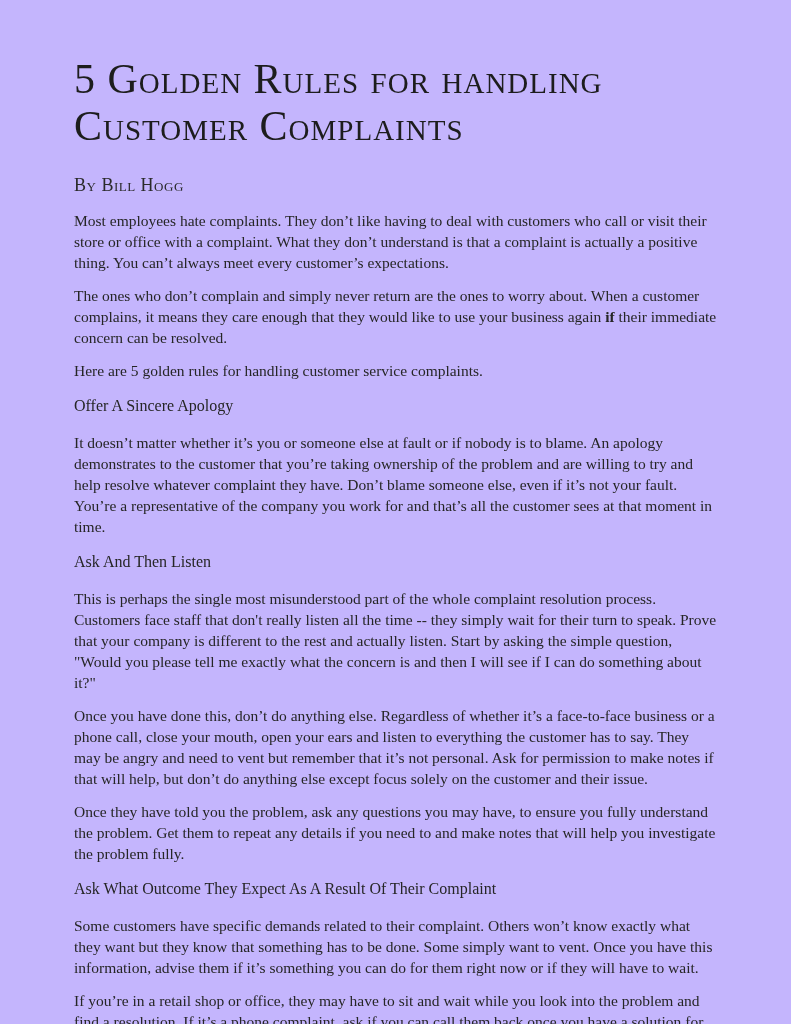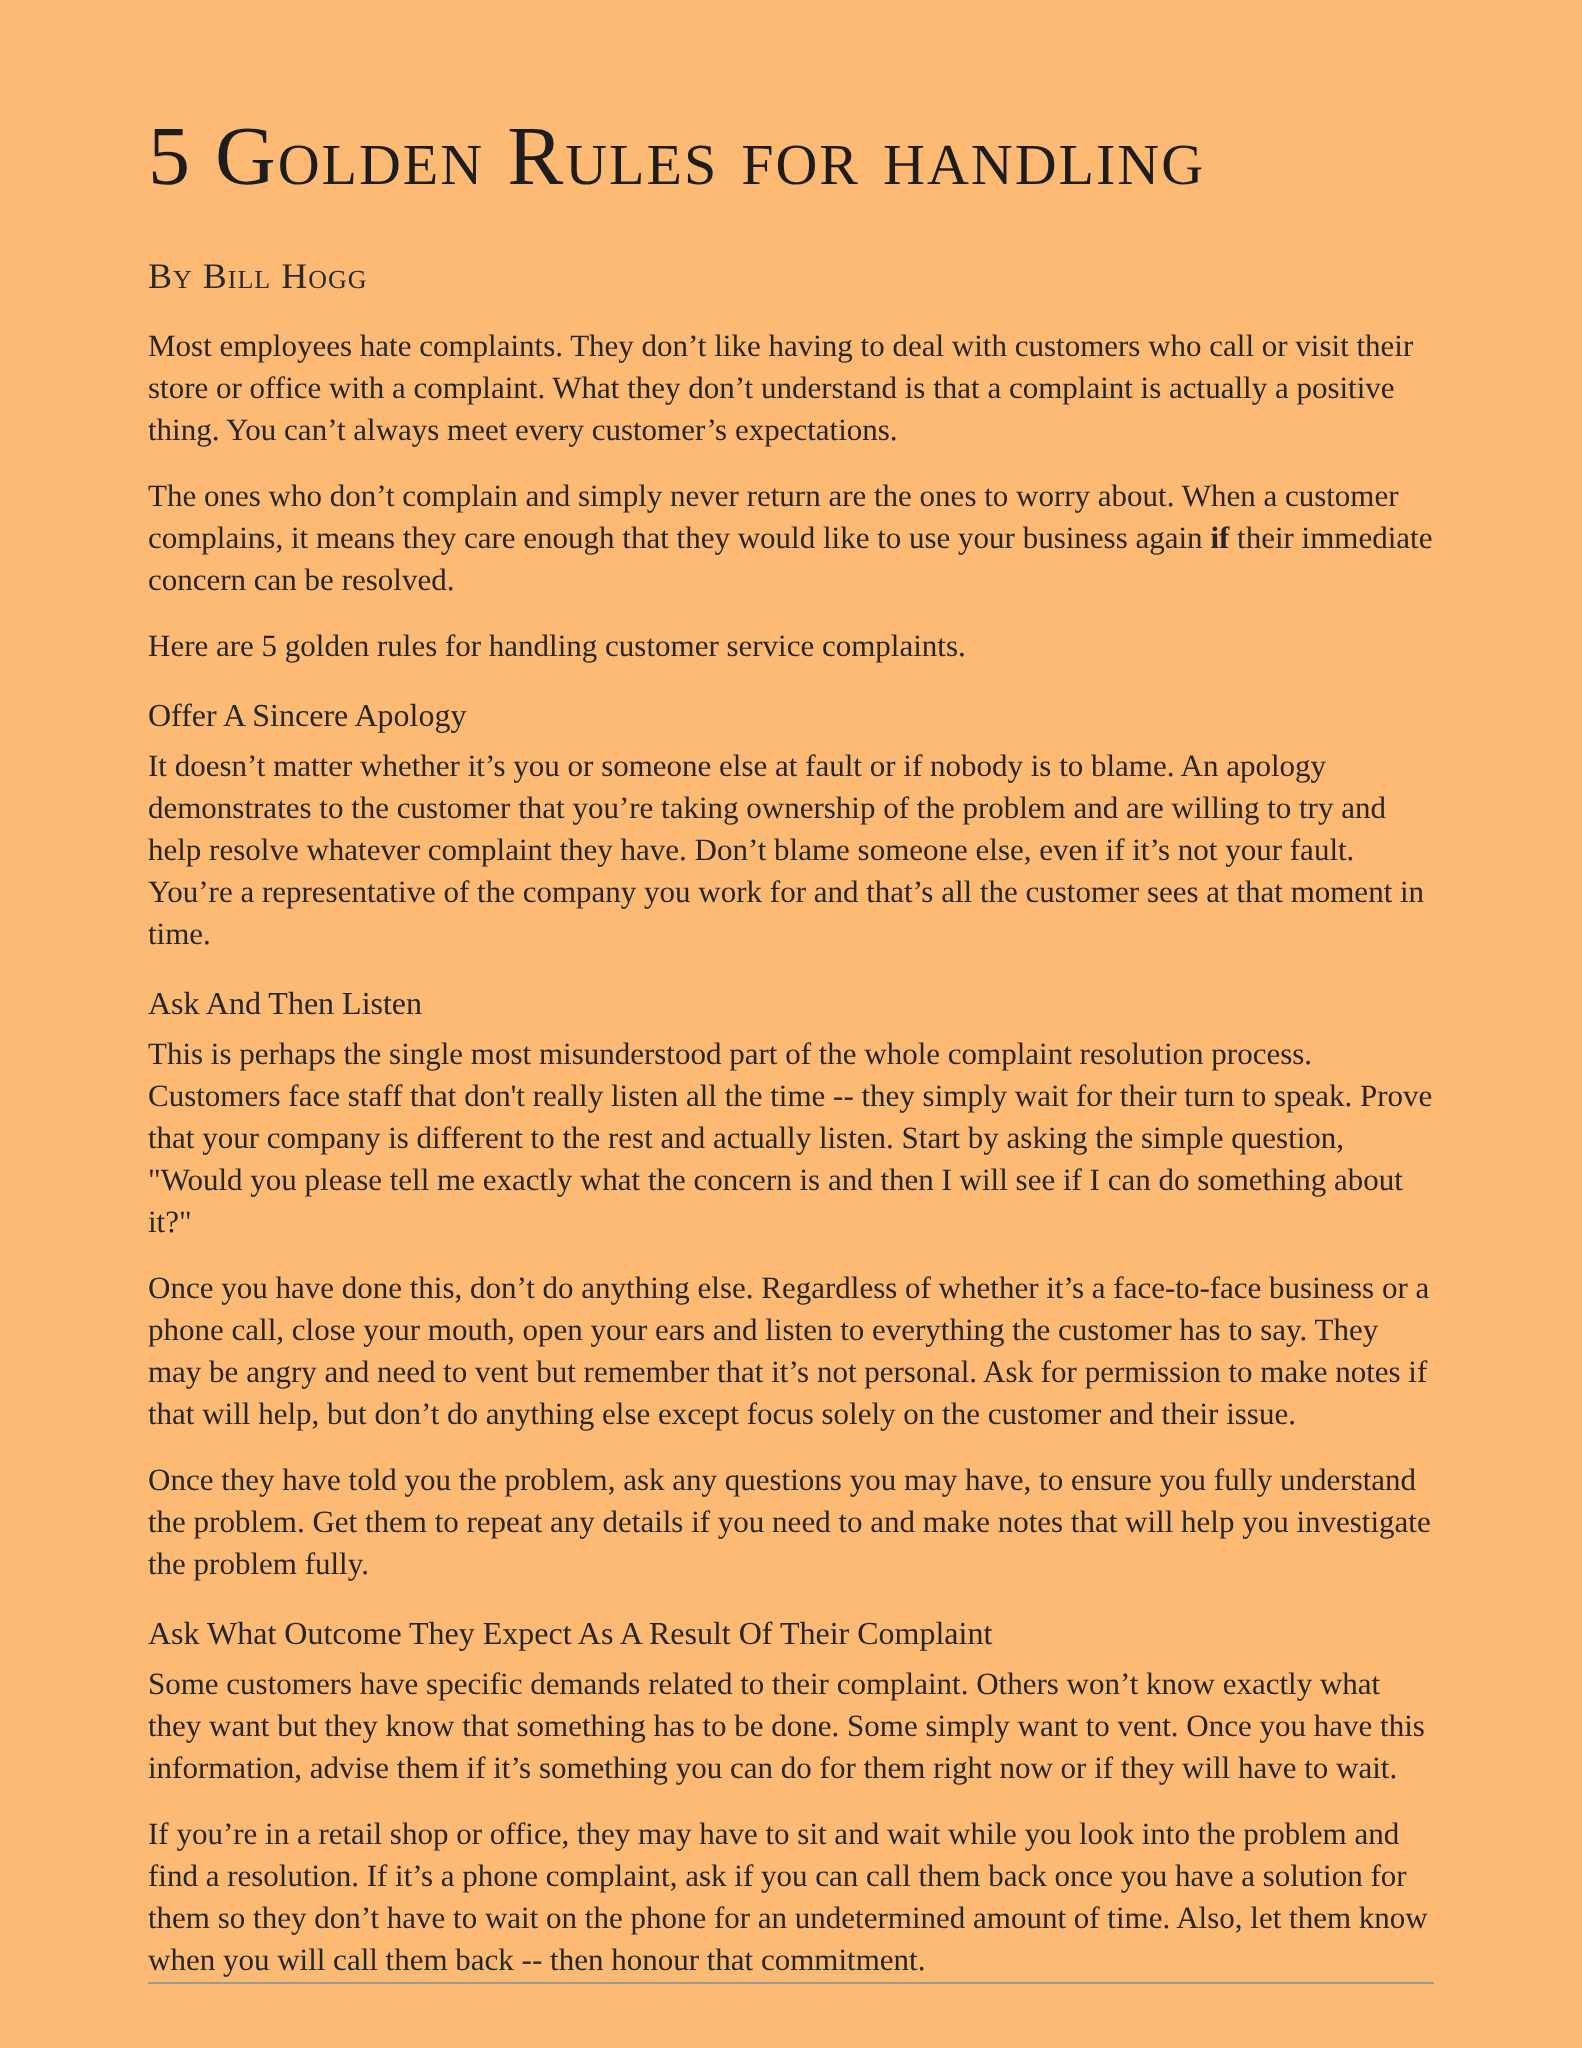--- a/index.html
+++ b/index.html
@@ -9,21 +9,21 @@
     --contact-gray: #8e9296;
     --rule-gray: #9a9a9a;
     --text-color: #262626;
   }
   * { margin: 0; padding: 0; box-sizing: border-box; }
   html, body { background: #e8e8e8; }
   .page {
     width: 791px;
     height: 1024px;
     margin: 0 auto;
-    background: #fdba74;
+    background: #c4b5fd;
     padding: 56px 74px 0 74px;
     display: flex;
     flex-direction: column;
     font-family: "Liberation Serif", "DejaVu Serif", serif;
     color: var(--text-color);
     overflow: hidden;
   }
   h1.doc-title {
     font-family: "Liberation Serif", "DejaVu Serif", serif;
     font-weight: normal;
@@ -45,36 +45,36 @@
     font-size: 15.5px;
     line-height: 21px;
     margin-top: 12px;
   }
   .article h3 {
     font-size: 16px;
     line-height: 21px;
     font-weight: normal;
     margin-top: 14px;
   }
-  .article h3 + p { margin-top: 4px; }
+  .article h3 + p { margin-top: 16px; }
   .article .b { font-weight: bold; }
   .footer { margin-top: auto; padding-bottom: 56px; }
   .footer-rule {
     border: none;
     border-top: 1px solid var(--rule-gray);
     width: 100%;
     margin-bottom: 15px;
   }
 </style>
 </head>
 <body>
 
 <div class="page">
 
-  <h1 class="doc-title"><span>5 Golden Rules for handling</span><br></h1>
+  <h1 class="doc-title"><span>5 Golden Rules for handling</span><br><span>Customer Complaints</span></h1>
 
   <div class="byline">By Bill Hogg</div>
 
   <div class="article">
       <p><span>Most employees hate complaints. They don’t like having to deal with customers who call or visit their store or office with a complaint. What they don’t understand is that a complaint is actually a positive thing. You can’t always meet every customer’s expectations.</span></p>
       <p><span>The ones who don’t complain and simply never return are the ones to worry about. When a customer complains, it means they care enough that they would like to use your business again </span><span class="b">if</span><span> their immediate concern can be resolved.</span></p>
       <p><span>Here are 5 golden rules for handling customer service complaints.</span></p>
       <h3><span>Offer A Sincere Apology</span></h3>
       <p><span>It doesn’t matter whether it’s you or someone else at fault or if nobody is to blame. An apology demonstrates to the customer that you’re taking ownership of the problem and are willing to try and help resolve whatever complaint they have. Don’t blame someone else, even if it’s not your fault. You’re a representative of the company you work for and that’s all the customer sees at that moment in time.</span></p>
       <h3><span>Ask And Then Listen</span></h3>

